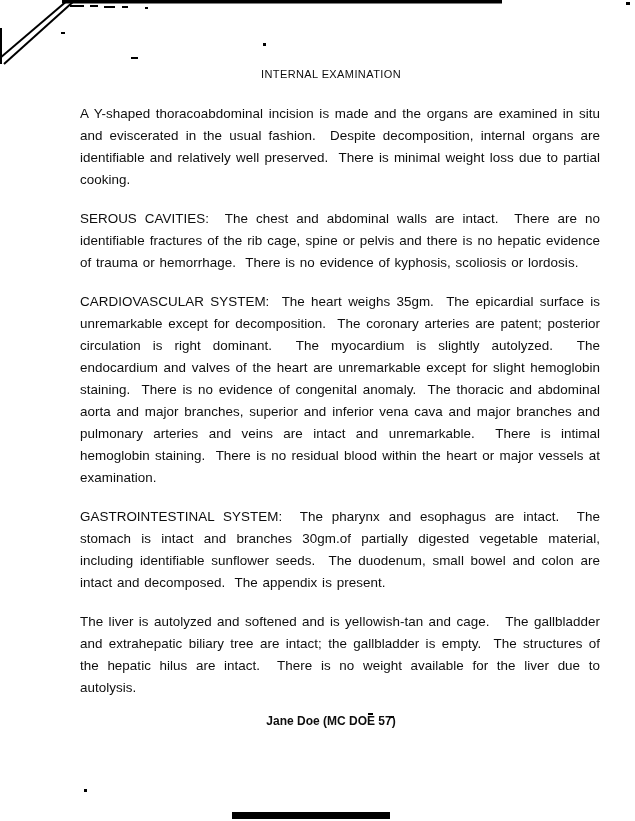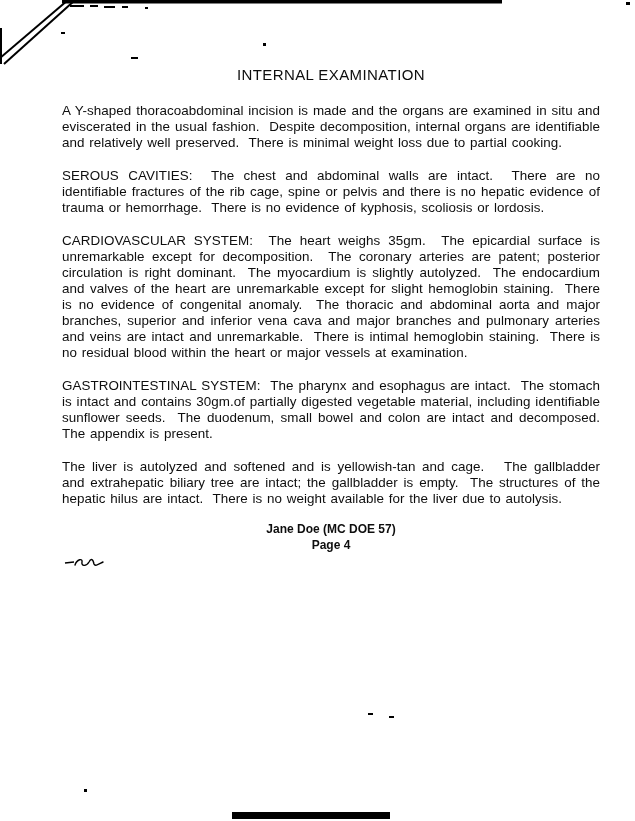--- a/index.html
+++ b/index.html
@@ -15,29 +15,29 @@
   }
   .content {
     position: absolute;
     left: 62px;
     top: 0;
     width: 538px;
   }
   .doc-title {
     margin: 66px 0 0 0;
     text-align: center;
-    font-size: 15px;
+    font-size: 11px;
     line-height: 17px;
     letter-spacing: 0.4px;
     font-weight: normal;
   }
   .para {
-    margin: 17px 0 0 0;
+    margin: 17px 0 0 18px;
     font-size: 13.4px;
-    line-height: 16px;
+    line-height: 22px;
     text-align: justify;
     white-space: pre-wrap;
     word-spacing: 1px;
     letter-spacing: 0.05px;
   }
   .para.first { margin-top: 20px; }
   .footer {
     margin-top: 15px;
     font-weight: bold;
     font-size: 12px;
@@ -82,29 +82,22 @@
 
     <h1 class="doc-title">INTERNAL EXAMINATION</h1>
 
     <p class="para first">A Y-shaped thoracoabdominal incision is made and the organs are examined in situ and eviscerated in the usual fashion.  Despite decomposition, internal organs are identifiable and relatively well preserved.  There is minimal weight loss due to partial cooking.</p>
 
     <p class="para">SEROUS CAVITIES:  The chest and abdominal walls are intact.  There are no identifiable fractures of the rib cage, spine or pelvis and there is no hepatic evidence of trauma or hemorrhage.  There is no evidence of kyphosis, scoliosis or lordosis.</p>
 
     <p class="para">CARDIOVASCULAR SYSTEM:  The heart weighs 35gm.  The epicardial surface is unremarkable except for decomposition.  The coronary arteries are patent; posterior circulation is right dominant.  The myocardium is slightly autolyzed.  The endocardium and valves of the heart are unremarkable except for slight hemoglobin staining.  There is no evidence of congenital anomaly.  The thoracic and abdominal aorta and major branches, superior and inferior vena cava and major branches and pulmonary arteries and veins are intact and unremarkable.  There is intimal hemoglobin staining.  There is no residual blood within the heart or major vessels at examination.</p>
 
 
-    <p class="para">GASTROINTESTINAL SYSTEM:  The pharynx and esophagus are intact.  The stomach is intact and contains 30gm.of partially digested vegetable material, including identifiable sunflower seeds.  The duodenum, small bowel and colon are intact and decomposed.  The appendix is present.</p>
+    <p class="para">GASTROINTESTINAL SYSTEM:  The pharynx and esophagus are intact.  The stomach is intact and branches 30gm.of partially digested vegetable material, including identifiable sunflower seeds.  The duodenum, small bowel and colon are intact and decomposed.  The appendix is present.</p>
 
     <p class="para">The liver is autolyzed and softened and is yellowish-tan and cage.   The gallbladder and extrahepatic biliary tree are intact; the gallbladder is empty.  The structures of the hepatic hilus are intact.  There is no weight available for the liver due to autolysis.</p>
 
     <div class="footer">
       <span class="fline">Jane Doe (MC DOE 57)</span>
-      <span class="fline page-line">
-        <span>Page 4</span>
-        <svg class="squiggle" width="40" height="14" viewBox="0 0 40 14">
-          <path d="M1,7 L10,6" stroke="#000" stroke-width="1.6" fill="none"></path>
-          <path d="M11,9 C13,3 19,2 18,6 C17,10 22,11 25,6 C27,2 29,3 30,8 C31,11 35,8 39,6" stroke="#000" stroke-width="1.4" fill="none" stroke-linecap="round"></path>
-        </svg>
-      </span>
     </div>
 
   </div>
 </div>
 
 </body></html>

